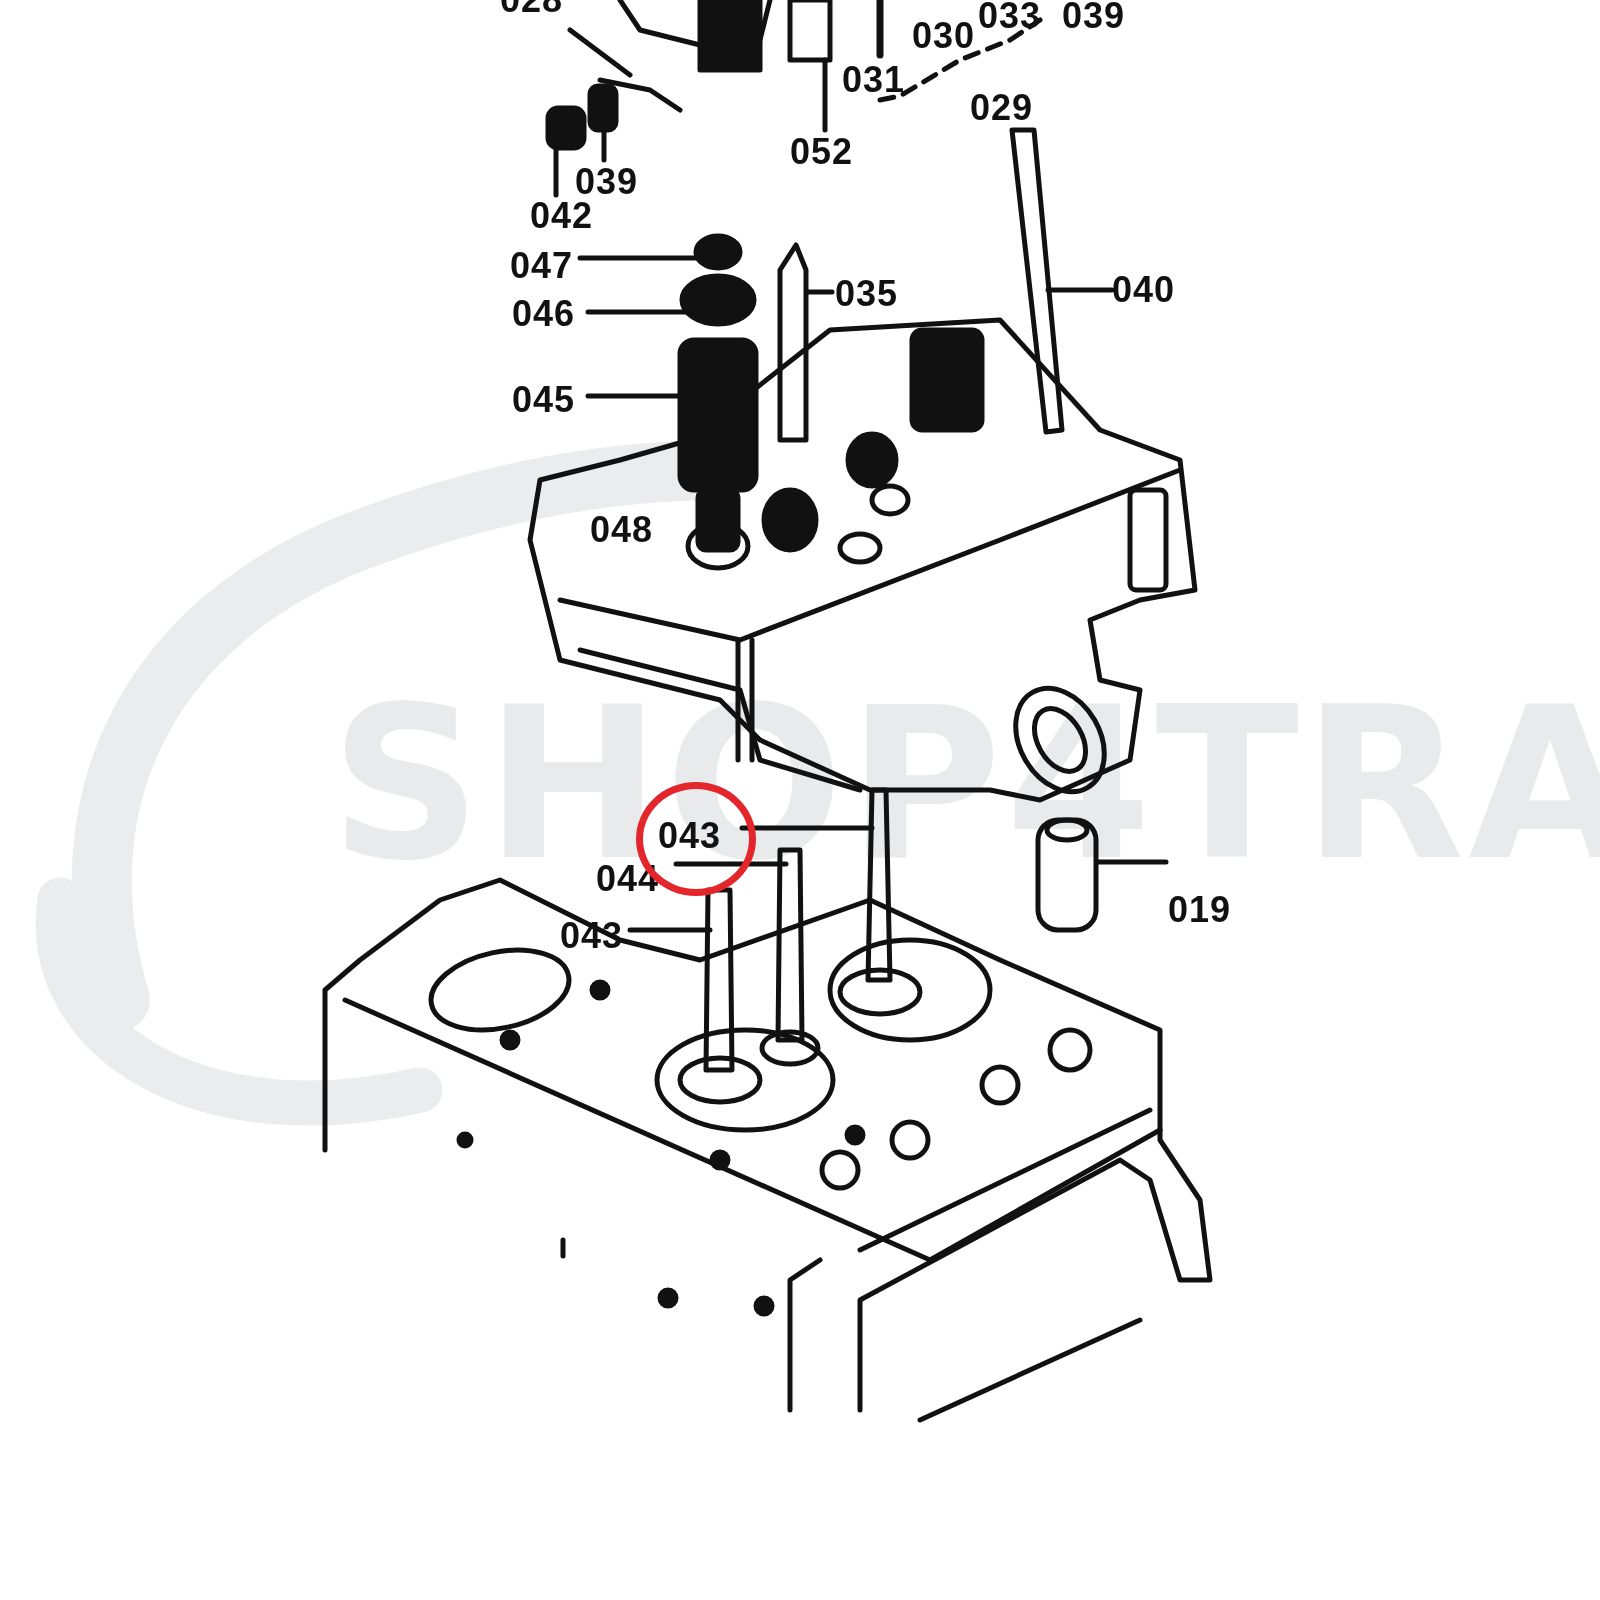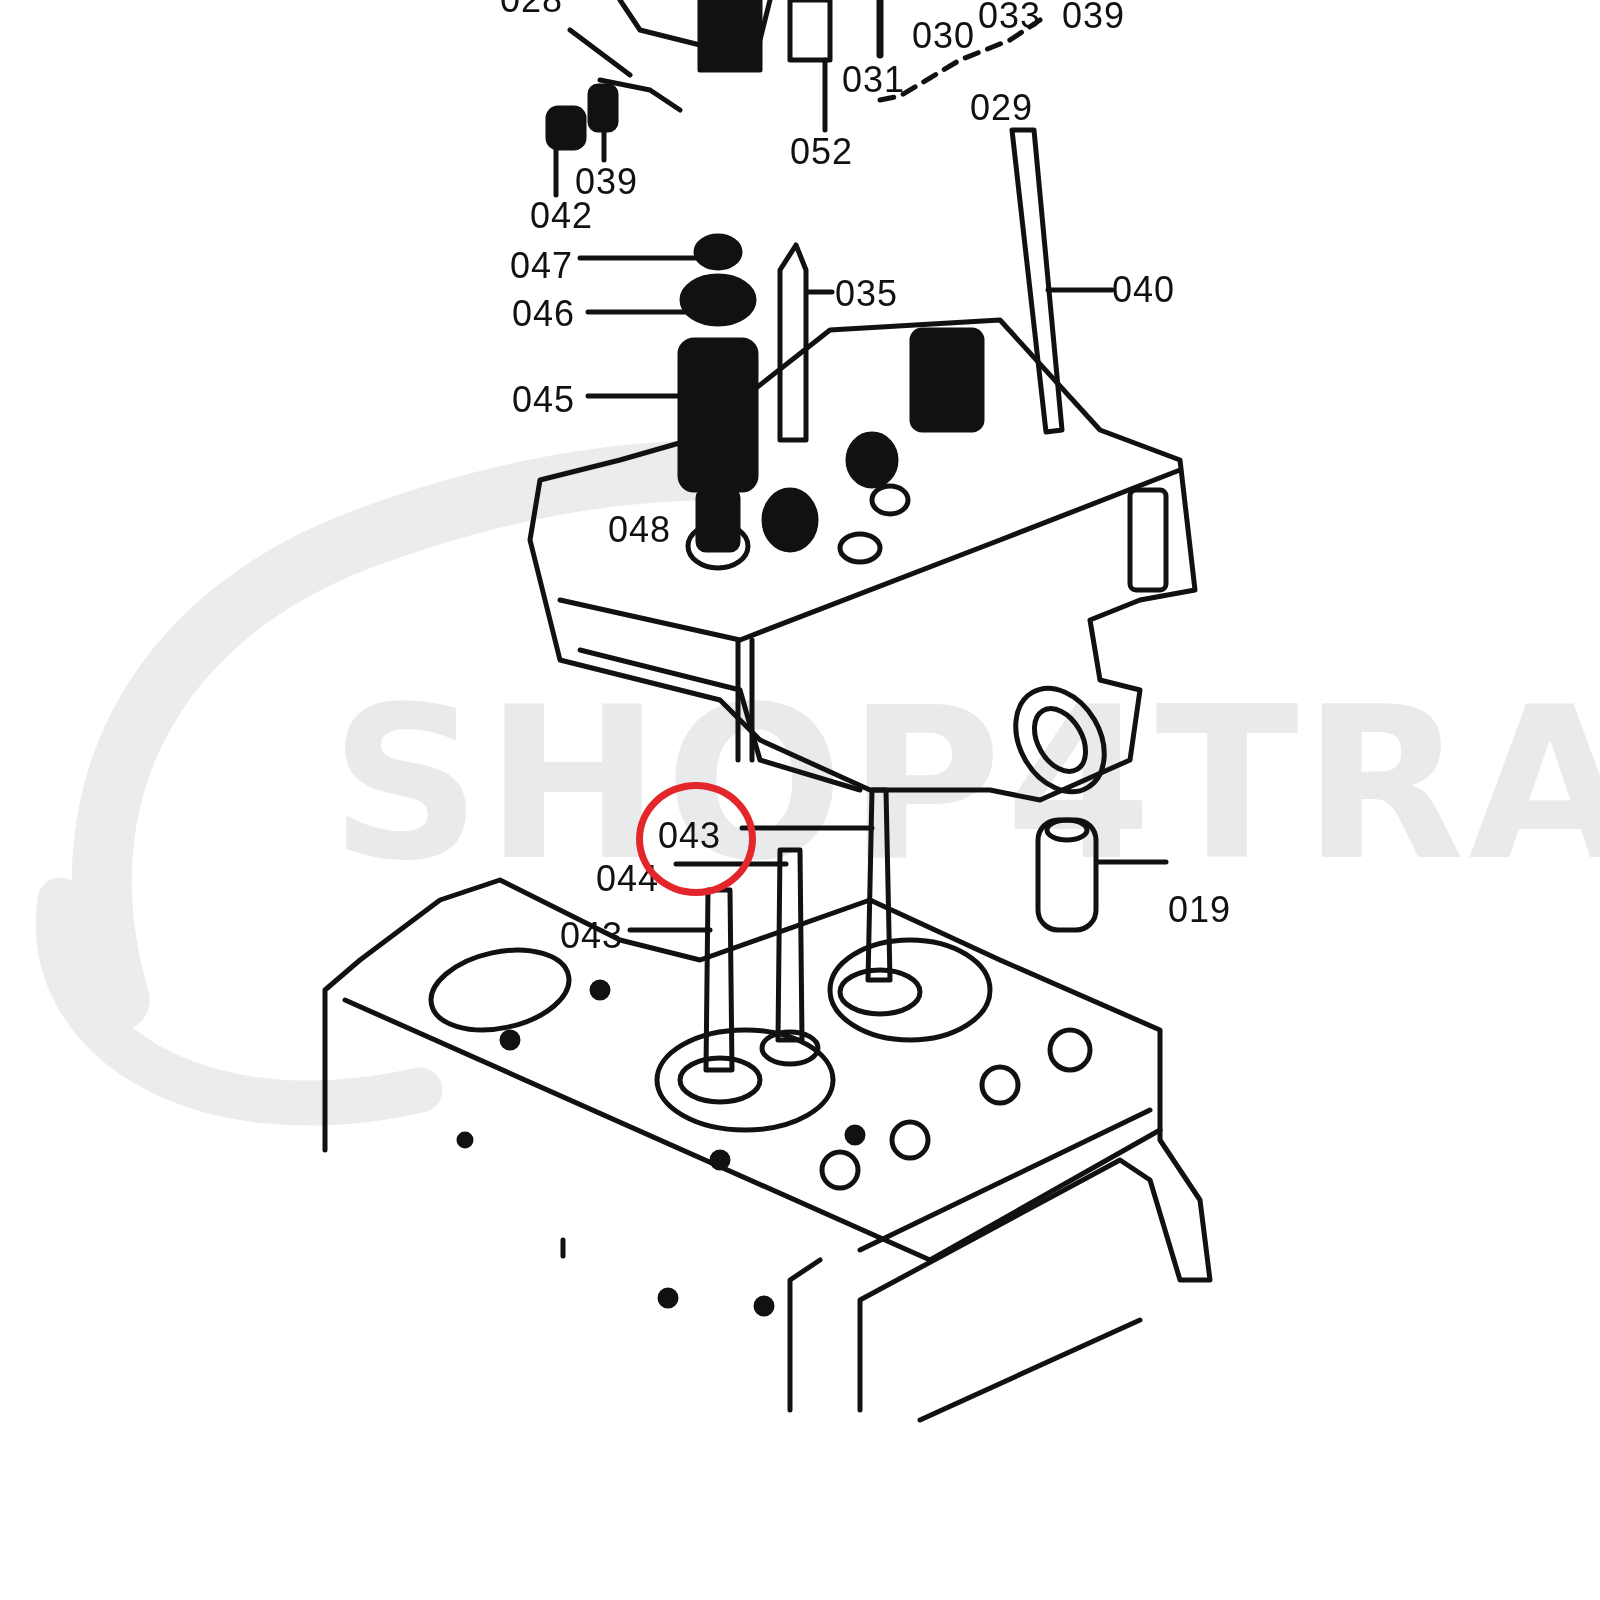--- a/index.html
+++ b/index.html
@@ -7,21 +7,21 @@
          font-family: "Liberation Sans", sans-serif; }
   .canvas { position: absolute; left: 0; top: 0; width: 1600px; height: 1600px; }
   .watermark-text {
     position: absolute; left: 330px; top: 680px;
     font-family: "DejaVu Sans", sans-serif; font-weight: bold;
     font-size: 210px; letter-spacing: 4px; color: #e9eaec;
     white-space: nowrap; line-height: 1;
   }
   .label {
     position: absolute; font-family: "Liberation Sans", sans-serif;
-    font-weight: normal; font-size: 36px; color: #111; line-height: 1;
+    font-weight: bold; font-size: 36px; color: #111; line-height: 1;
     white-space: nowrap; letter-spacing: 1px;
   }
   .highlight {
     position: absolute; left: 636px; top: 782px; width: 120px; height: 114px;
     border: 7px solid #e3262b; border-radius: 50%; box-sizing: border-box;
   }
   svg { position: absolute; left: 0; top: 0; }
 </style>
 </head>
 <body>
@@ -136,20 +136,20 @@
   <div class="label" style="left:842px; top:62px;">031</div>
   <div class="label" style="left:926px; top:90px;margin-left:44px;">029</div>
   <div class="label" style="left:790px; top:134px;">052</div>
   <div class="label" style="left:575px; top:164px;">039</div>
   <div class="label" style="left:530px; top:198px;">042</div>
   <div class="label" style="left:510px; top:248px;">047</div>
   <div class="label" style="left:512px; top:296px;">046</div>
   <div class="label" style="left:835px; top:276px;">035</div>
   <div class="label" style="left:1112px; top:272px;">040</div>
   <div class="label" style="left:512px; top:382px;text-align:center;">045</div>
-  <div class="label" style="left:590px; top:512px;margin-left:18px;">048</div>
+  <div class="label" style="left:590px; top:512px;">048</div>
   <div class="label" style="left:658px; top:818px;">043</div>
   <div class="label" style="left:596px; top:850px;margin-top:11px;">044</div>
   <div class="label" style="left:1168px; top:892px;">019</div>
   <div class="label" style="left:560px; top:918px;">043</div>
 
   <div class="highlight"></div>
 </div>
 
 </body></html>

